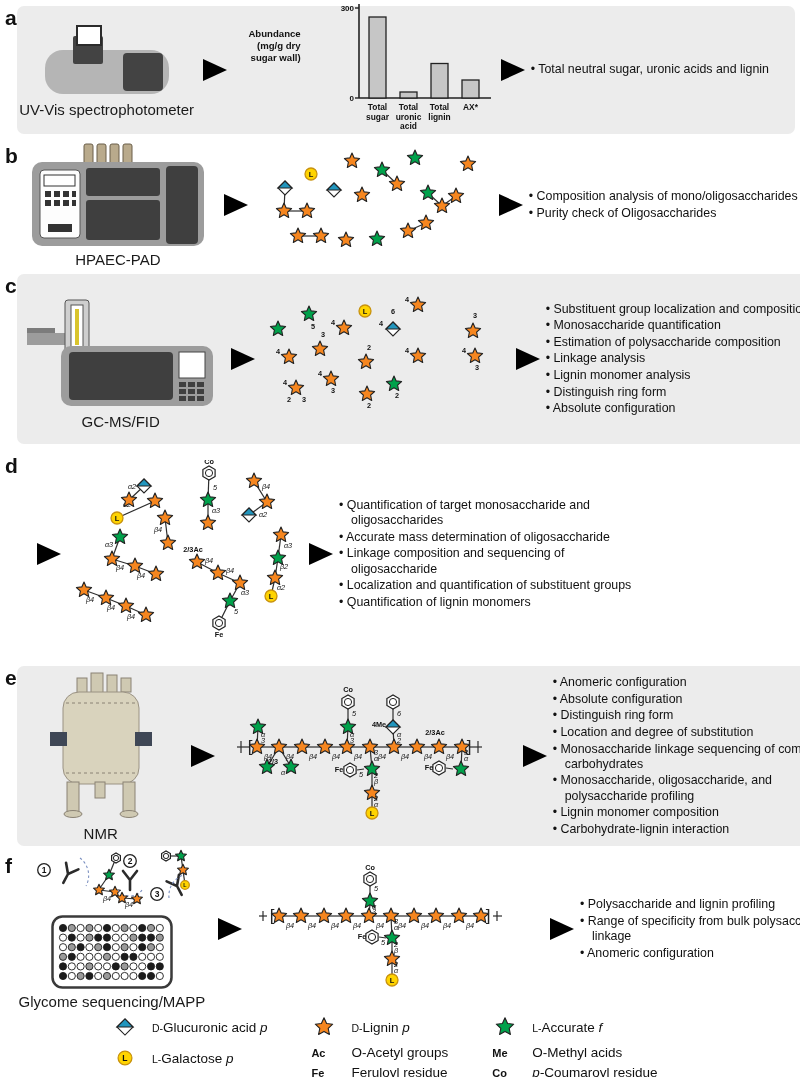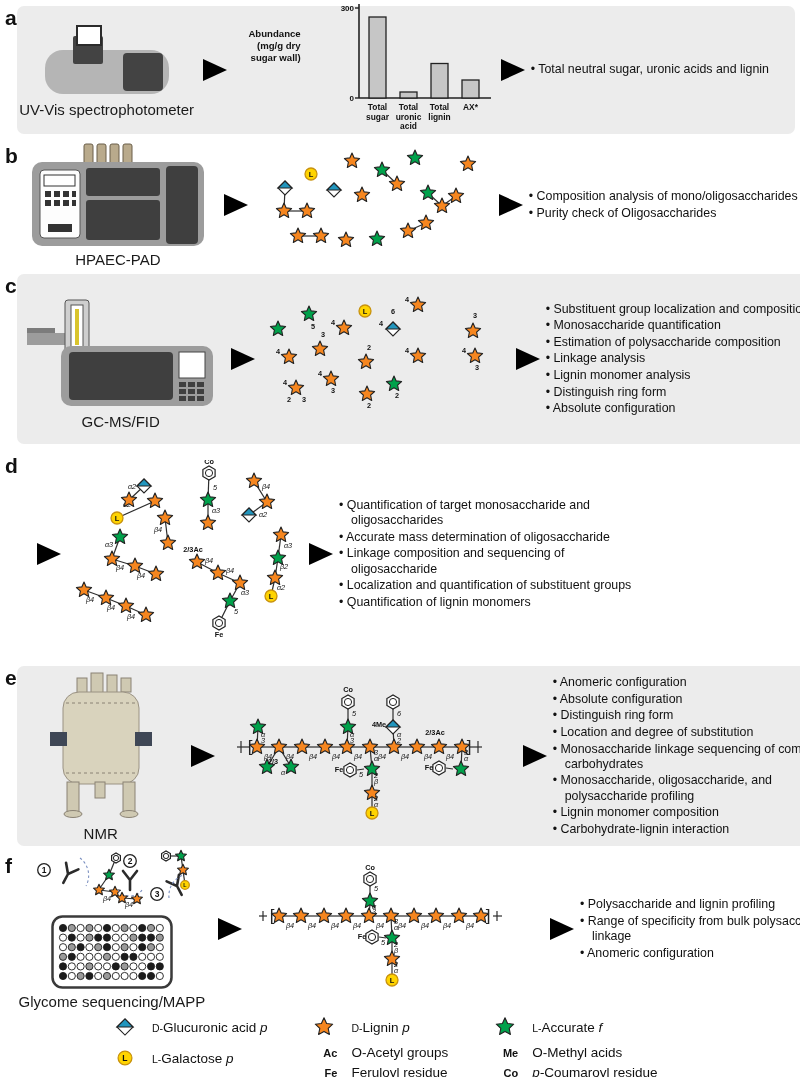--- a/index.html
+++ b/index.html
@@ -29,21 +29,21 @@
   .sym{font-size:7.5px;font-weight:bold;text-anchor:middle;fill:#111;}
   .num{font-size:8.5px;font-weight:bold;text-anchor:middle;fill:#111;}
   .brk{font-size:17px;text-anchor:middle;fill:#222;}
   .tick{font-size:8px;font-weight:bold;text-anchor:end;fill:#111;}
   .cat{font-size:8.4px;font-weight:bold;text-anchor:middle;fill:#111;}
   
   .legend{display:flex;padding-left:112px;gap:44px;margin-top:10px;}
   .legend-col{display:flex;flex-direction:column;gap:5px;}
   .legend-item{display:flex;align-items:center;gap:14px;font-size:13.5px;}
   .legend-ic{flex:none;}
-  .abbr{display:inline-block;width:26px;text-align:right;font-weight:bold;font-size:11px;}
+  .abbr{display:inline-block;width:26px;text-align:left;font-weight:bold;font-size:11px;}
   .sc{font-size:0.78em;}
   .it{font-style:italic;}
 </style>
 </head>
 <body>
 
 <div class="fig">
 
   <section class="row row-a" style="margin-top:6px;height:128px;">
     <div class="letter">a</div>

